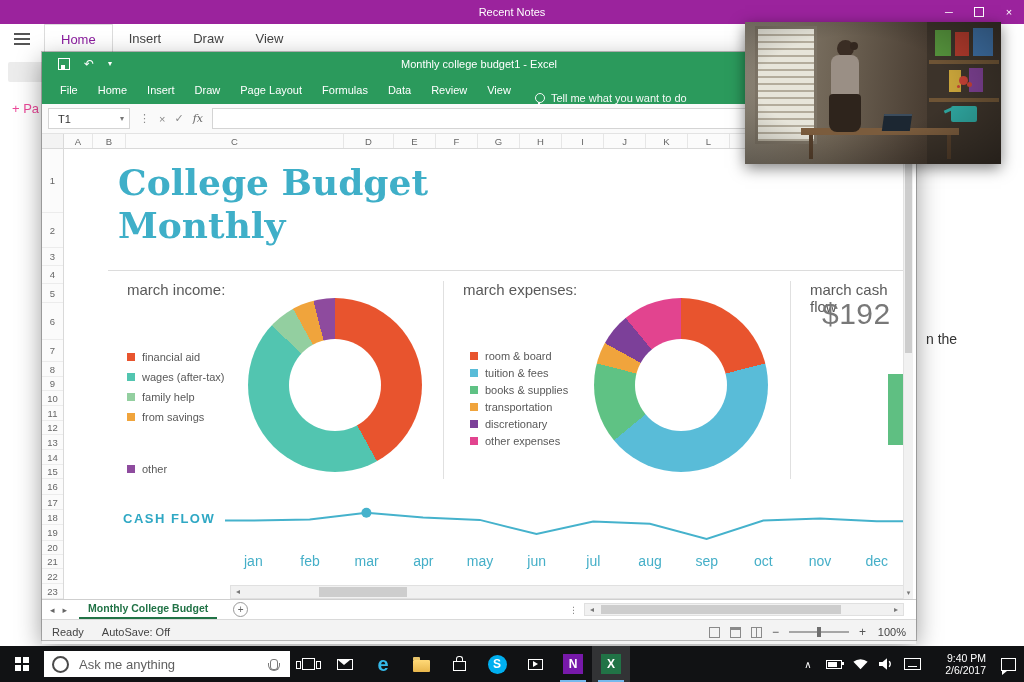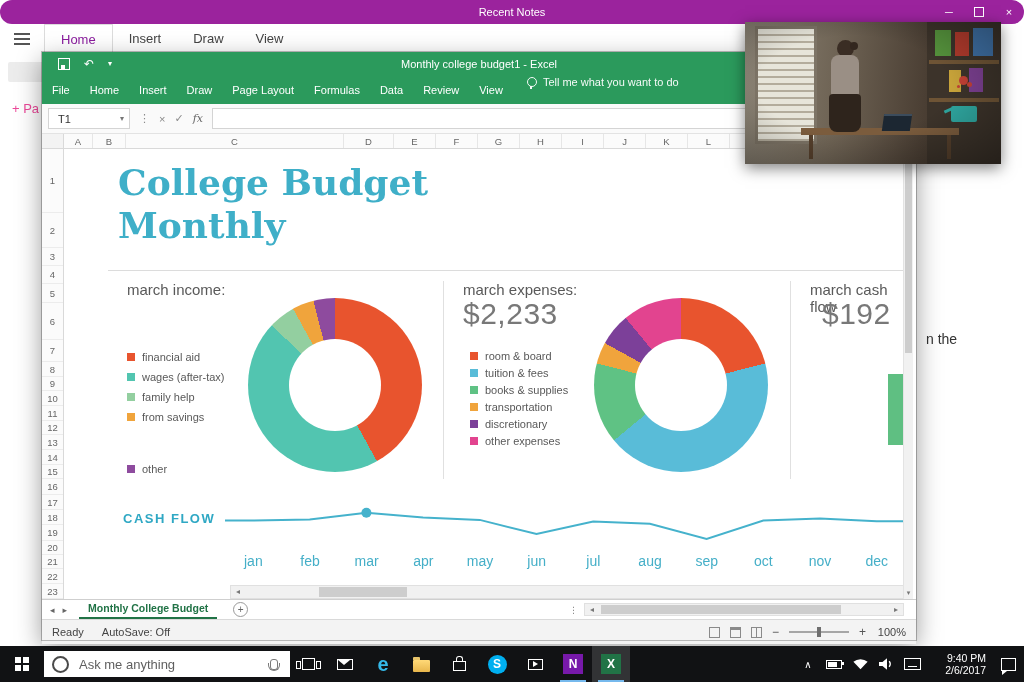--- a/index.html
+++ b/index.html
@@ -1,40 +1,40 @@
 <!DOCTYPE html>
 <html><head>
 <meta charset="utf-8">
 <style>
   html,body{margin:0;padding:0;}
   body{width:1024px;height:682px;overflow:hidden;font-family:"Liberation Sans","DejaVu Sans",sans-serif;background:#fff;position:relative;}
   .stage{position:absolute;inset:0;width:1024px;height:682px;overflow:hidden;background:#fff;}
   
-  .on-titlebar{position:absolute;left:0;top:0;right:0;height:24px;background:#9b239d;display:flex;align-items:center;justify-content:center;color:#fff;font-size:11px;z-index:1;border-radius:12px;}
+  .on-titlebar{position:absolute;left:0;top:0;right:0;height:24px;background:#9b239d;display:flex;align-items:center;justify-content:center;color:#fff;font-size:11px;z-index:1;}
   .on-controls{position:absolute;right:0;top:0;height:24px;display:flex;}
   .on-ctl{width:30px;height:24px;display:flex;align-items:center;justify-content:center;color:#fff;font-size:11px;}
   .restore-ic{width:8px;height:8px;border:1px solid #fff;display:inline-block;}
   .on-tabrow{position:absolute;left:0;top:24px;right:0;height:30px;background:#fff;border-bottom:1px solid #e4e4e4;display:flex;align-items:flex-end;z-index:1;}
   .hamburger{width:16px;height:12px;margin:0 14px 9px 14px;background-image:linear-gradient(#555,#555),linear-gradient(#555,#555),linear-gradient(#555,#555);background-size:16px 2px;background-position:0 0,0 5px,0 10px;background-repeat:no-repeat;}
   .on-tabs{display:flex;height:30px;}
   .on-tab{padding:0 16px;font-size:13px;color:#444;height:30px;line-height:30px;box-sizing:border-box;}
   .on-tab-active{color:#8a1c9e;background:#fff;border:1px solid #dcdcdc;border-bottom:none;}
   .on-content{position:absolute;left:0;top:54px;right:0;bottom:36px;background:#fff;z-index:1;}
   .on-search-pill{position:absolute;left:8px;top:8px;width:54px;height:20px;background:#ececec;border-radius:2px;}
   .on-addpage{position:absolute;left:12px;top:47px;font-size:13px;color:#ec4899;}
   .on-fragment{position:absolute;left:926px;top:277px;font-size:14px;color:#333;}
   
   .xl{position:absolute;left:42px;top:52px;width:874px;height:588px;background:#fff;z-index:10;box-shadow:0 8px 24px rgba(0,0,0,.40);outline:1px solid rgba(0,0,0,.25);display:flex;flex-direction:column;font-size:11px;}
   .xl-titlebar{height:24px;flex:none;background:#2b9a5c;color:#fff;display:flex;align-items:center;justify-content:center;position:relative;font-size:11px;}
   .xl-qat{position:absolute;left:16px;top:0;height:24px;display:flex;align-items:center;gap:14px;}
   .save-ic{width:10px;height:10px;border:1px solid #fff;position:relative;display:inline-block;}
   .save-ic::after{content:'';position:absolute;left:2px;bottom:0;width:4px;height:4px;background:#fff;}
   .qat-t{font-size:12px;line-height:1;}
   .qat-small{font-size:8px;}
-  .xl-tabsrow{height:28px;flex:none;background:#2b9a5c;display:flex;align-items:flex-start;padding-left:0;color:#fff;}
+  .xl-tabsrow{height:28px;flex:none;background:#2b9a5c;display:flex;align-items:flex-end;padding-left:8px;color:#fff;}
   .xl-tabs{display:flex;}
   .xl-tab{padding:0 10px;font-size:11px;line-height:28px;white-space:nowrap;}
   .xl-tellme{margin-left:14px;display:flex;align-items:center;gap:6px;font-size:11px;color:#fff;opacity:.95;white-space:nowrap;}
   .bulb{width:8px;height:8px;border:1px solid #fff;border-radius:50%;position:relative;display:inline-block;}
   .bulb::after{content:'';position:absolute;left:2px;bottom:-3px;width:2px;height:3px;background:#fff;}
   .xl-formularow{height:29px;flex:none;background:#fafafa;border-bottom:1px solid #e3e3e3;display:flex;align-items:center;padding:0 6px;gap:9px;}
   .xl-namebox{width:82px;height:21px;background:#fff;border:1px solid #d4d4d4;display:flex;align-items:center;justify-content:space-between;padding:0 5px 0 9px;color:#333;box-sizing:border-box;}
   .nb-caret{font-size:8px;color:#777;}
   .fb-ic{color:#8a8a8a;font-size:11px;}
   .fx{font-style:italic;font-family:"DejaVu Serif",serif;color:#666;}
@@ -293,21 +293,20 @@
           <div class="lg-row" style="height: 20px; margin-top: 32px;">
             <span class="lg-sw" style="background: rgb(142, 75, 158);"></span>
             <span>other</span>
           </div>
         </div>
       <div class="donut" id="donut-income" style="left: 206px; top: 149px; background: conic-gradient(rgb(232, 84, 46) 0%, rgb(232, 84, 46) 42%, rgb(82, 197, 176) 42%, rgb(82, 197, 176) 87%, rgb(147, 207, 160) 87%, rgb(147, 207, 160) 92%, rgb(240, 164, 60) 92%, rgb(240, 164, 60) 96%, rgb(142, 75, 158) 96%, rgb(142, 75, 158) 100%);">
           <div class="donut-hole"></div>
         </div>
       <div class="db-vline" style="left:401px"></div>
       <div class="db-label" style="left:421px;top:132px">march expenses:</div>
-      <div class="db-amount" style="left:421px;top:148px">$2,233</div>
       <div class="legend" id="legend-expenses" style="left:428px;top:198px">
           <div class="lg-row" style="height: 17px;">
             <span class="lg-sw" style="background: rgb(232, 84, 46);"></span>
             <span>room &amp; board</span>
           </div>
           <div class="lg-row" style="height: 17px;">
             <span class="lg-sw" style="background: rgb(89, 188, 216);"></span>
             <span>tuition &amp; fees</span>
           </div>
           <div class="lg-row" style="height: 17px;">

